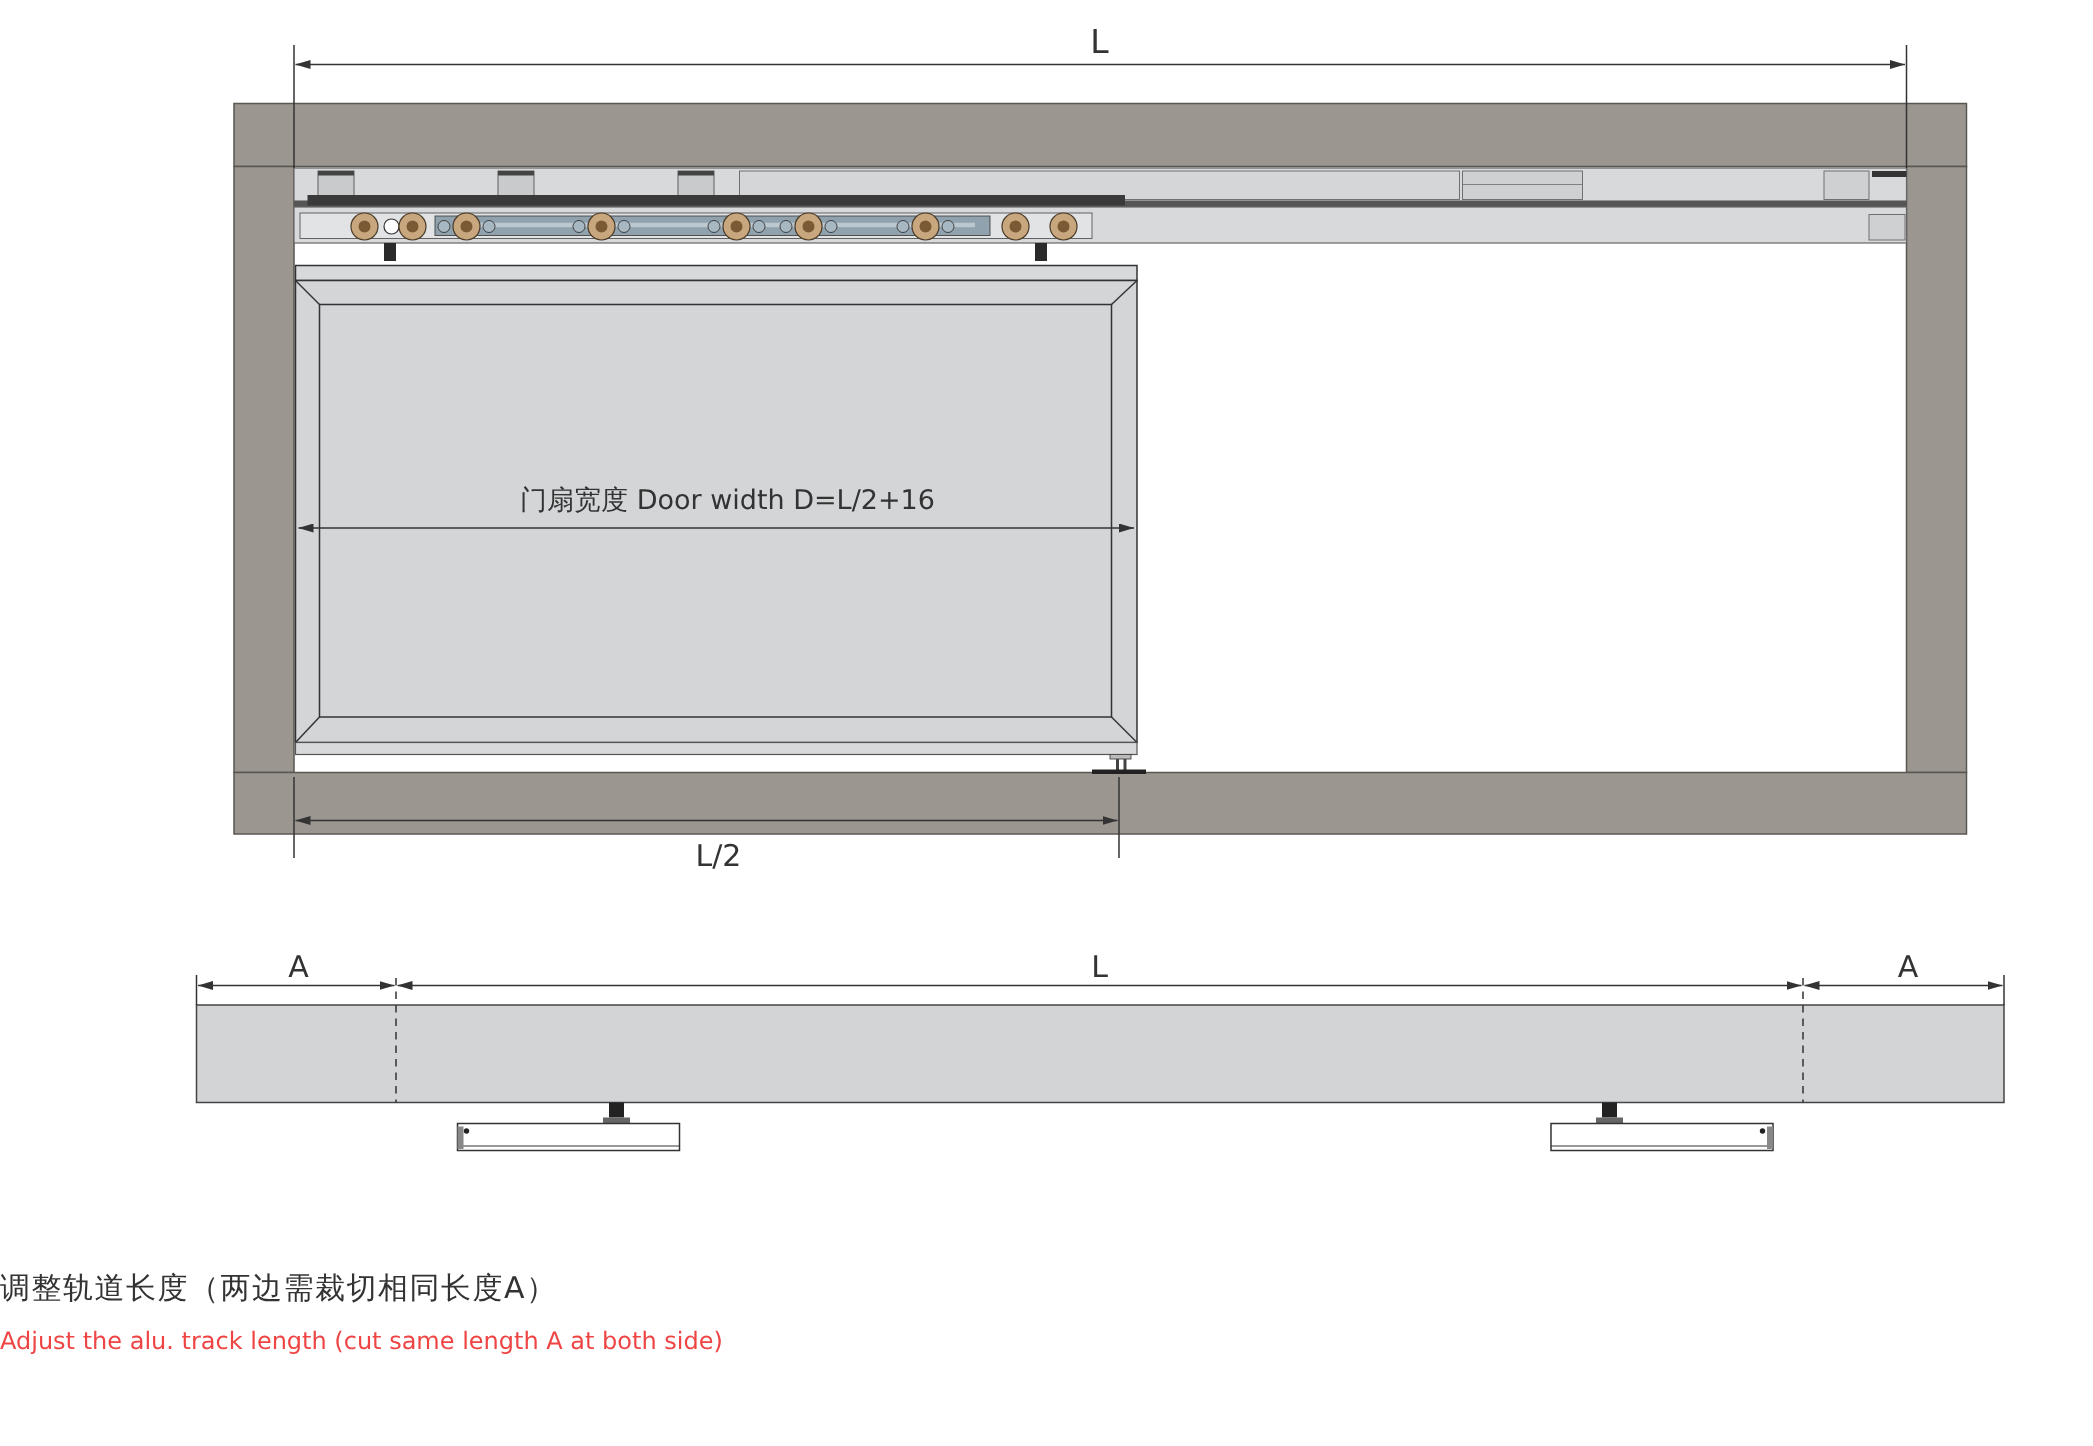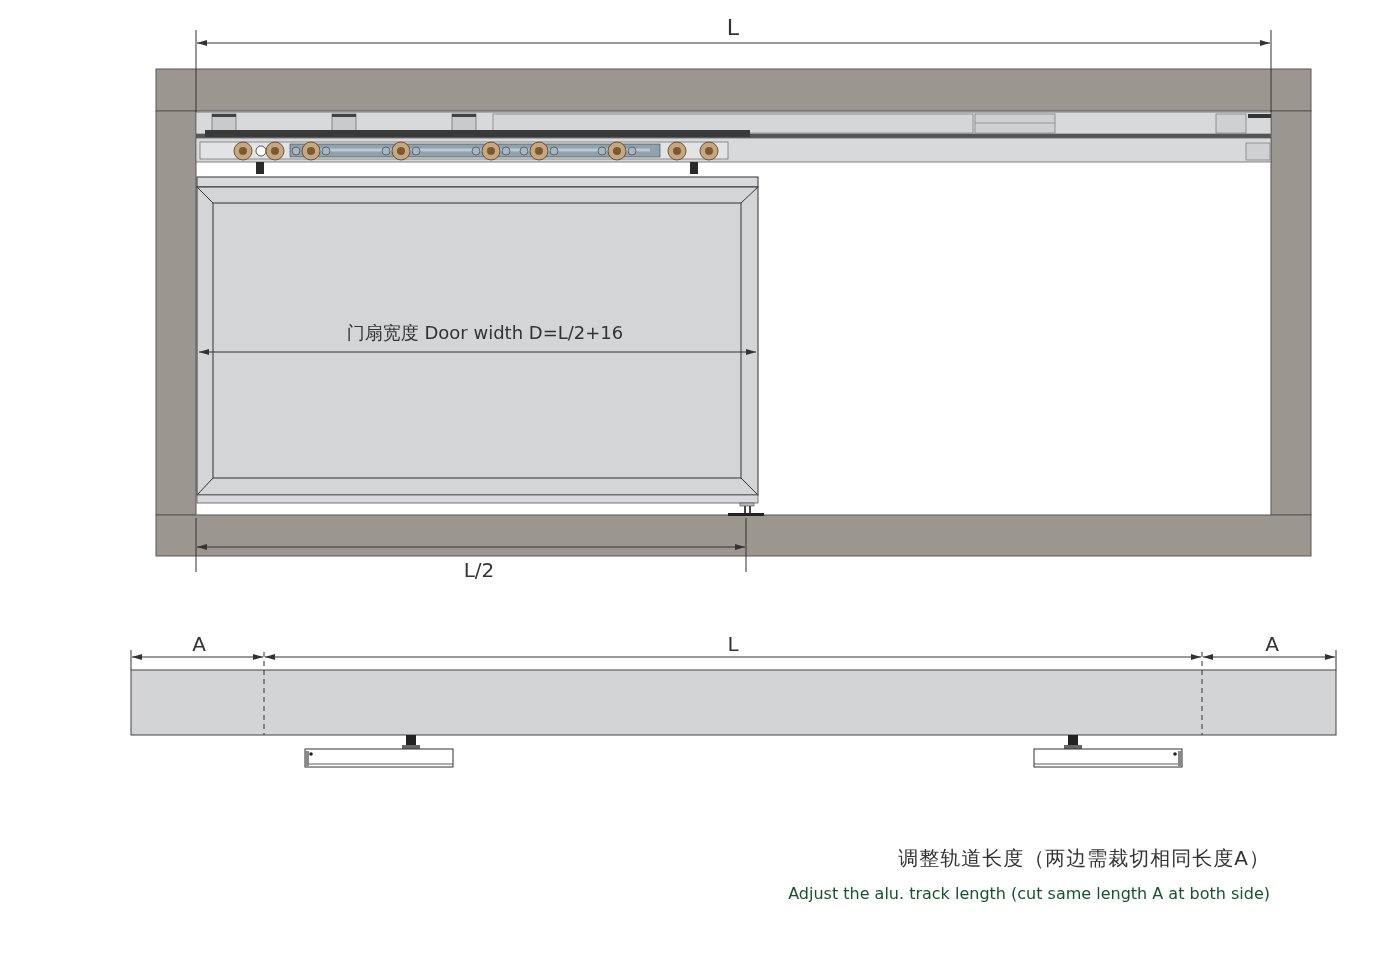--- a/index.html
+++ b/index.html
@@ -1,22 +1,22 @@
 <!DOCTYPE html>
 <html><head>
 <meta charset="utf-8">
 <style>
   html, body { margin: 0; padding: 0; background: #ffffff; }
   body { width: 1395px; height: 964px; position: relative; overflow: hidden;
          font-family: "DejaVu Sans", "Liberation Sans", sans-serif; }
   svg { position: absolute; left: 0; top: 0; }
   .dim-label { font-family: "DejaVu Sans", sans-serif; fill: #333333; }
-  .cap { position: absolute; left: 0; width: 1270px; text-align: right; color: #333333; }
+  .cap { position: absolute; left: 0; width: 1270px; text-align: left; color: #333333; }
   .cap-cn { top: 845px; font-size: 20px; letter-spacing: 1px; }
-  .cap-en { top: 884px; font-size: 16px; color: #14532d; }
+  .cap-en { top: 884px; font-size: 16px; color: #ef4444; }
 </style>
 </head>
 <body>
 
 <svg width="1395" height="964" viewBox="0 0 1395 964">
   <defs>
     <marker id="arr" viewBox="0 0 10 6" refX="10" refY="3" markerWidth="10" markerHeight="6" orient="auto-start-reverse">
       <path d="M0,0 L10,3 L0,6 Z" fill="#333"></path>
     </marker>
   </defs>

